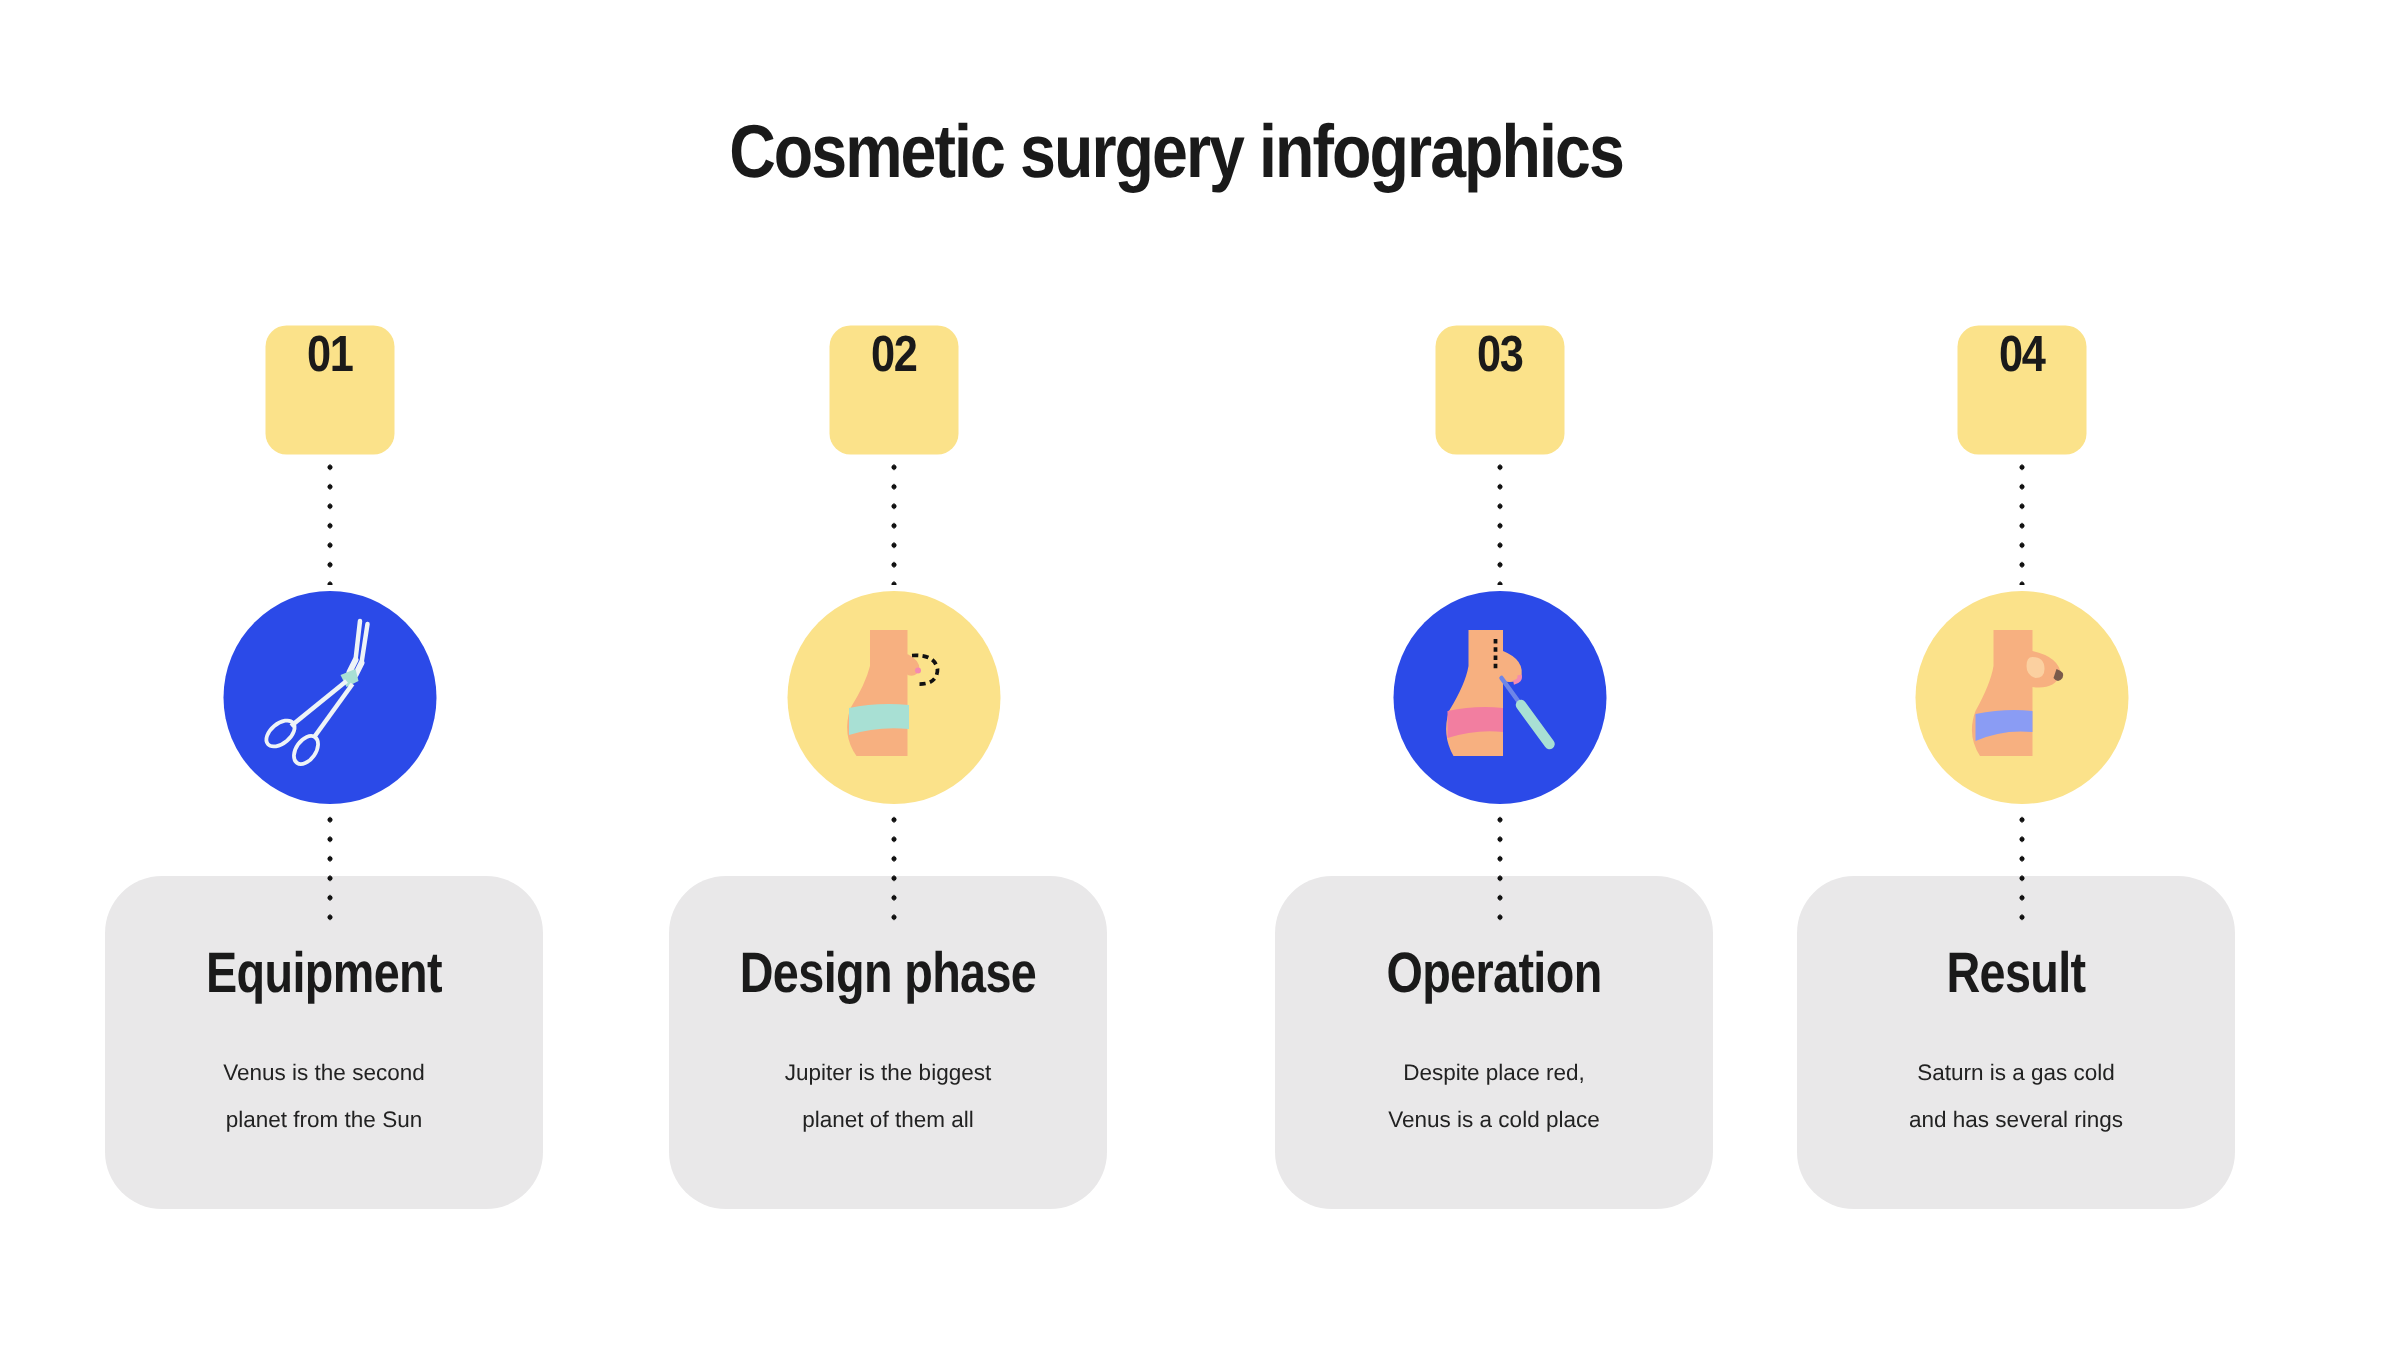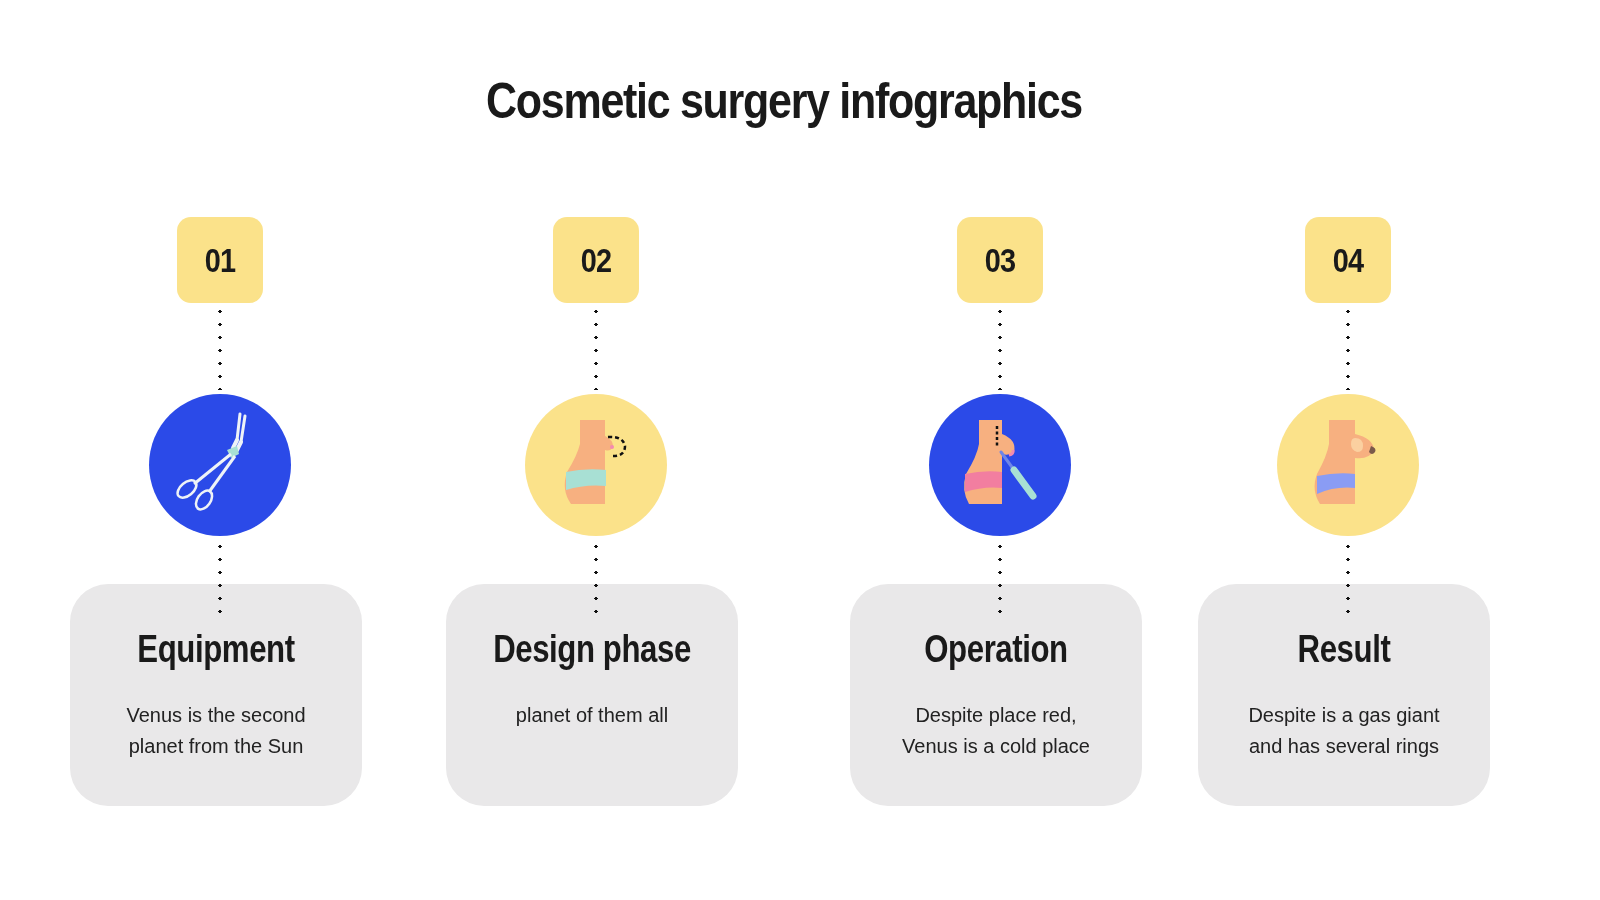--- a/index.html
+++ b/index.html
@@ -15,21 +15,21 @@
       font-weight: 700; font-size: 50px; letter-spacing: -1.5px;
       color: #1a1a1a;
       transform: scaleX(0.86); transform-origin: 784px 0;
     }
 
     .step { position: absolute; top: 0; width: 300px; height: 900px; }
 
     .num-box {
       position: absolute; left: 107px; top: 217px; width: 86px; height: 86px;
       background: #fbe28a; border-radius: 14px;
-      display: flex; align-items: center; justify-content: center;
+      display: flex; justify-content: center;
     }
     .num-box span {
       font-weight: 700; font-size: 34px; color: #1a1a1a; letter-spacing: -1px;
       transform: scaleX(0.85);
     }
 
     .dots {
       position: absolute; left: 148px; width: 4px;
       background-image: radial-gradient(circle, #111 1.6px, transparent 1.8px);
       background-size: 4px 13px; background-repeat: repeat-y;
@@ -51,21 +51,21 @@
       background: #e9e8e9; border-radius: 38px; z-index: 1;
       text-align: center;
     }
     .card-title {
       position: absolute; left: 0; right: 0; top: 44px;
       font-weight: 700; font-size: 38px; color: #1a1a1a; letter-spacing: -0.5px;
       transform: scaleX(0.82);
     }
     .card-desc {
       position: absolute; left: 0; right: 0; top: 116px;
-      font-size: 20px; line-height: 31px; color: #222;
+      font-size: 15px; line-height: 31px; color: #222;
     }
     .card-desc span { display: block; }
   </style>
 </head>
 <body>
 
 <h1 class="title">Cosmetic surgery infographics</h1>
 
 <div class="step" style="left:70px;">
   <div class="num-box">
@@ -107,20 +107,21 @@
       <path d="M41 78 Q60 74 81 76 L81 92 Q60 90 41 96 Z" fill="#a8e0d4"></path>
       <path d="M80 42 Q88 46 88 52 Q86 58 80 56 Z" fill="#f7b080"></path>
       <circle cx="87" cy="53" r="2" fill="#f48ab0"></circle>
       <path d="M83 43 Q98 42 100 52 Q100 62 88 62" fill="none" stroke="#111" stroke-width="2.5" stroke-dasharray="4 3"></path>
     </svg>
   </div>
   <div class="dots bottom"></div>
   <div class="card">
     <div class="card-title">Design phase</div>
     <div class="card-desc">
+      <span>Jupiter is the biggest</span>
       <span>planet of them all</span>
     </div>
   </div>
 </div>
 
 <div class="step" style="left:850px;">
   <div class="num-box">
     <span>03</span>
   </div>
   <div class="dots top"></div>
@@ -154,17 +155,17 @@
       <path d="M52 26 L78 26 L78 40 Q96 44 97 56 Q92 66 78 64 L78 110 L43 110 Q34 96 40 80 Q50 62 52 50 Z" fill="#f7b080"></path>
       <path d="M40 82 Q60 78 78 80 L78 94 Q58 92 40 100 Z" fill="#8a9cf4"></path>
       <path d="M78 44 Q86 44 86 52 Q86 58 80 58 Q74 56 74 50 Q74 44 78 44 Z" fill="#fbd0a0"></path>
       <path d="M94 52 Q100 54 98 58 Q95 62 92 58 Z" fill="#7a5a4a"></path>
     </svg>
   </div>
   <div class="dots bottom"></div>
   <div class="card">
     <div class="card-title">Result</div>
     <div class="card-desc">
-      <span>Despite is a gas giant</span>
+      <span>Saturn is a gas cold</span>
       <span>and has several rings</span>
     </div>
   </div>
 </div>
 
 </body></html>

